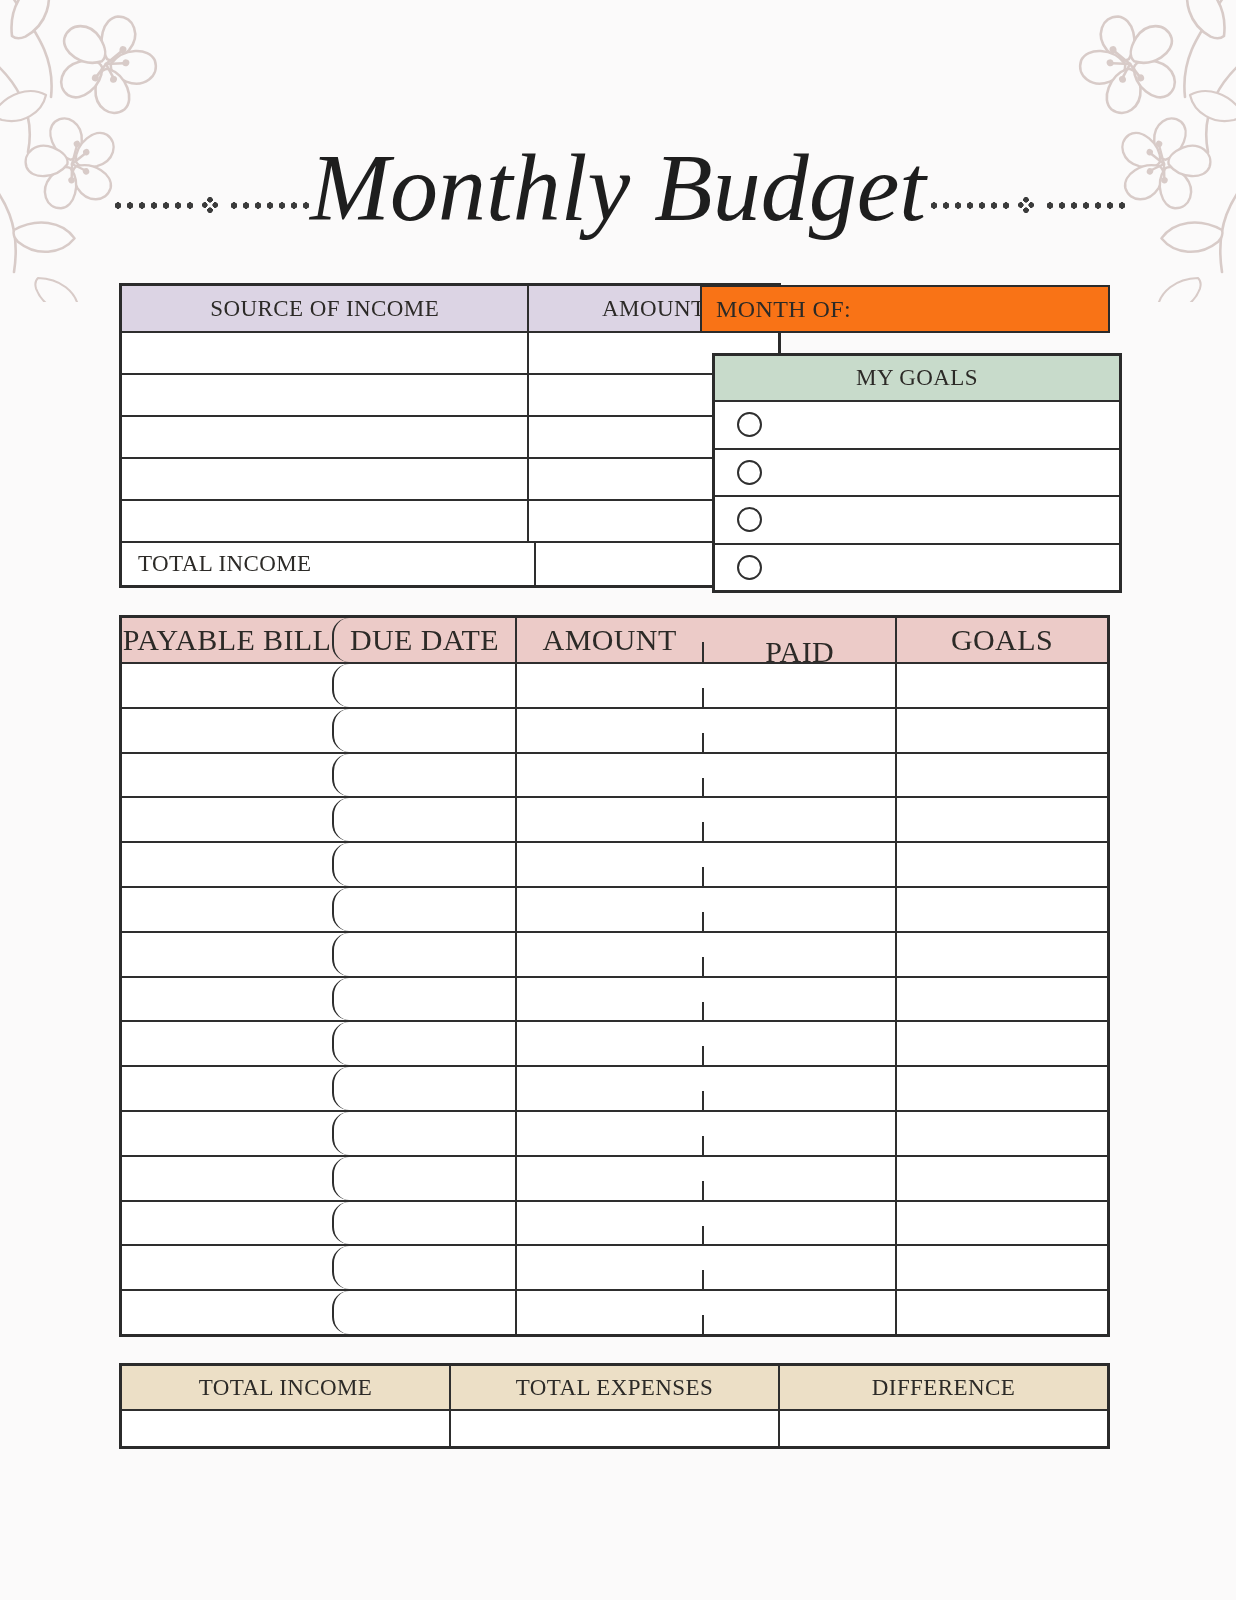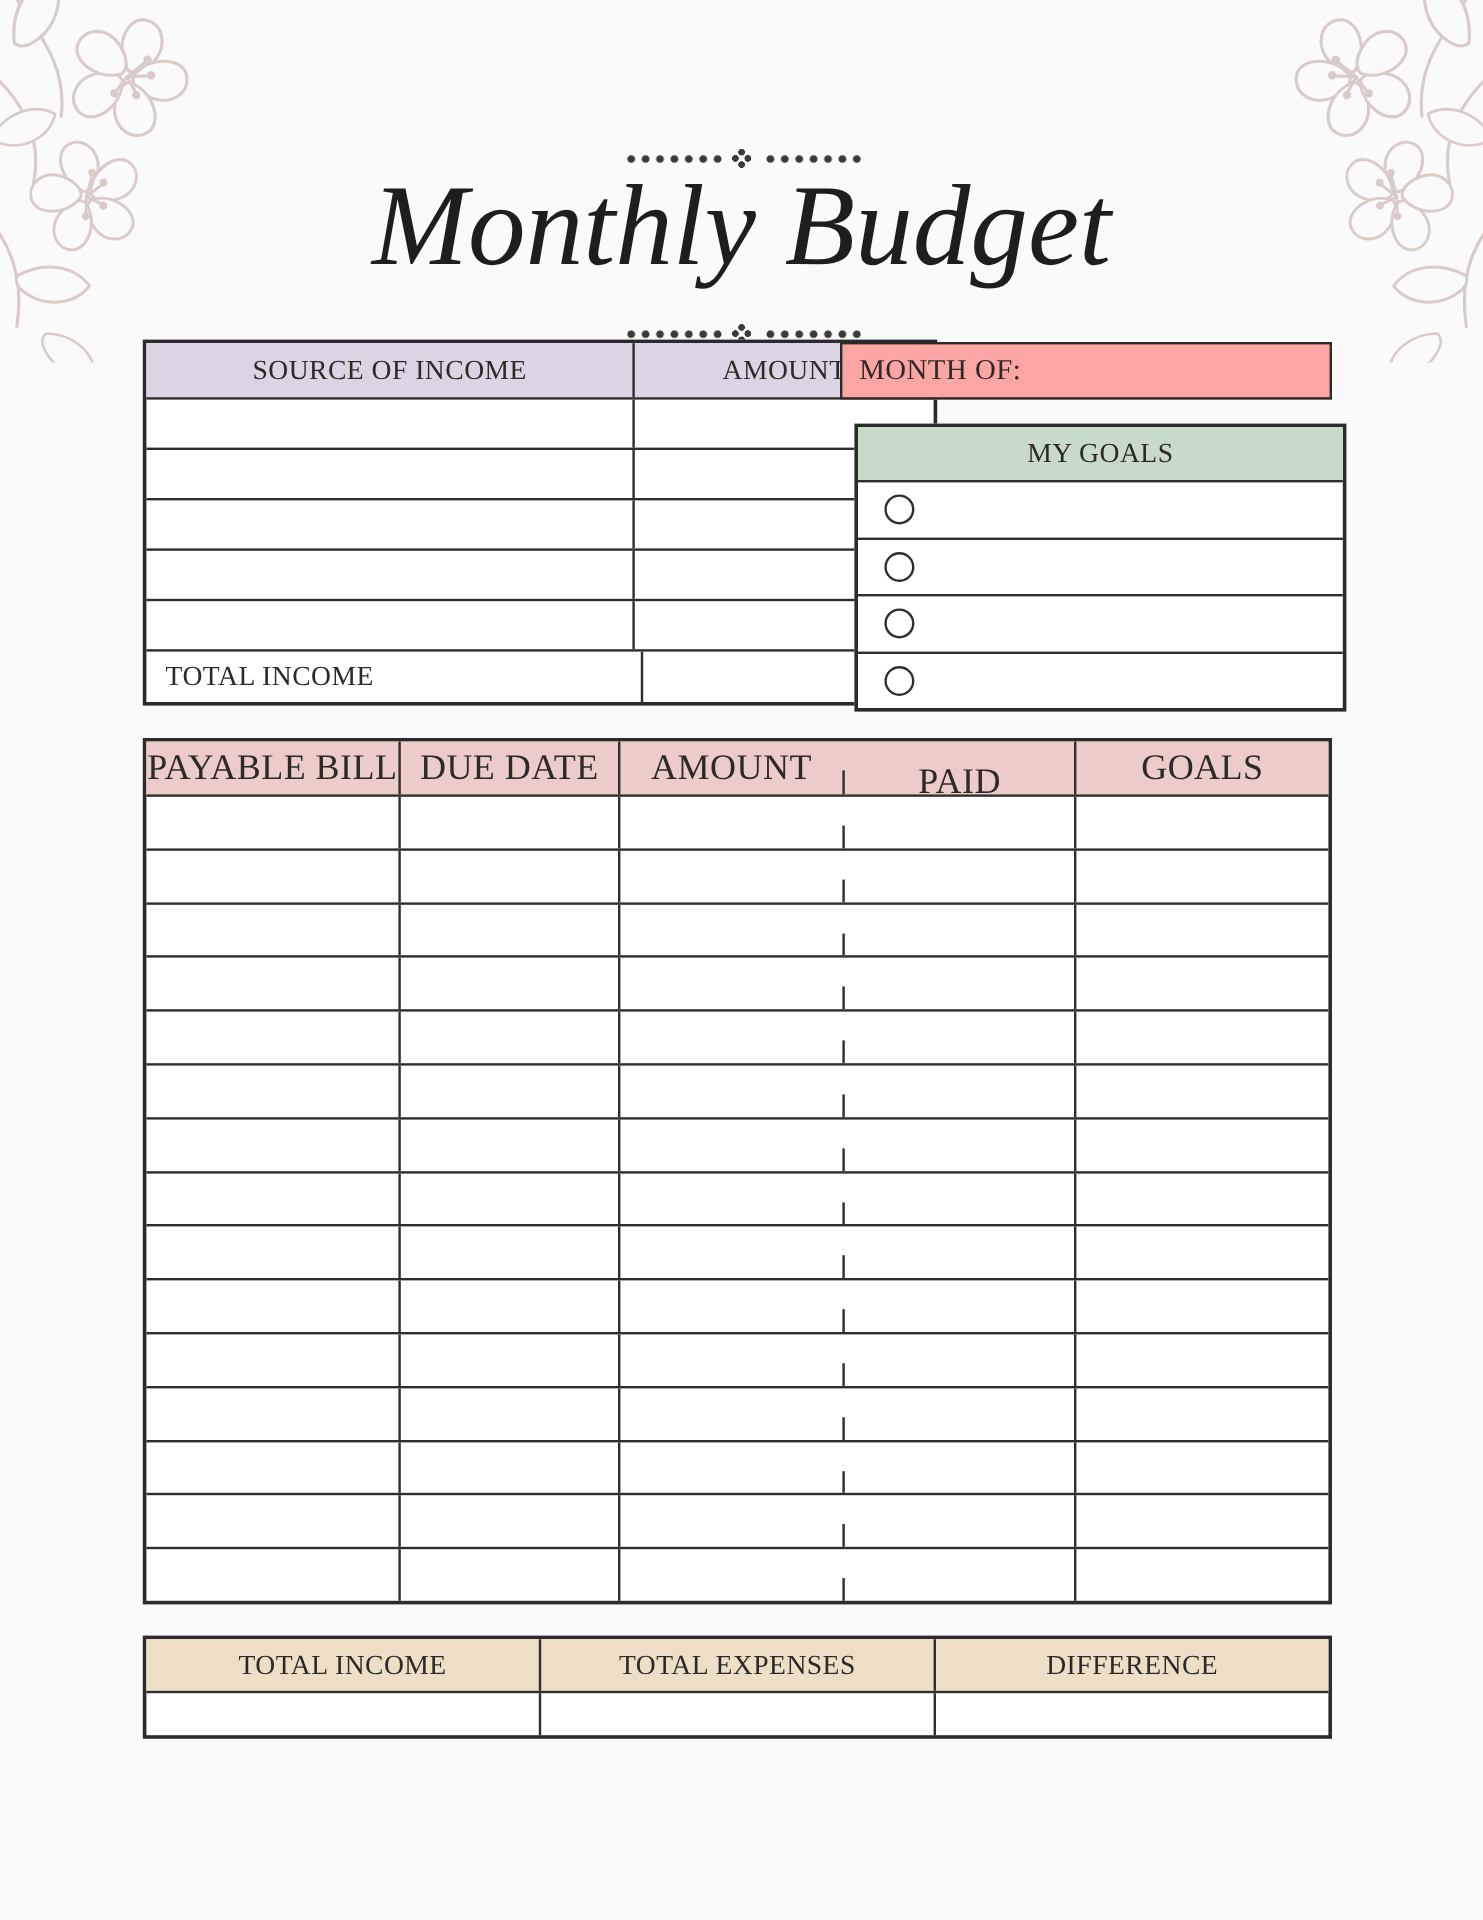--- a/index.html
+++ b/index.html
@@ -6,21 +6,21 @@
   .page{position:relative;width:1236px;height:1600px;background:#fbfafa;overflow:hidden;
         font-family:"Liberation Serif","DejaVu Serif",serif;color:#2c2a27;}
 
   
   .flower{position:absolute;top:-8px;}
   .flower-left{left:-14px;}
   .flower-right{right:-14px;transform:scaleX(-1);}
 
   
   .title-row{position:absolute;top:116px;left:0;right:0;height:144px;
-             display:flex;align-items:center;justify-content:center;gap:0;flex-direction:column;}
+             display:flex;align-items:center;justify-content:center;gap:0;}
   .title{margin:0;font-family:"Liberation Serif",serif;font-style:italic;font-weight:400;
          font-size:96px;line-height:1;color:#1e1e1e;white-space:nowrap;}
   .dots{display:flex;align-items:center;gap:8px;margin-top:34px;}
   .dotline{width:84px;height:9px;
     background-image:radial-gradient(circle,#3b3b3b 3.1px,rgba(0,0,0,0) 3.4px);
     background-size:12px 9px;background-position:2px center;background-repeat:repeat-x;}
   .diamond{width:16px;height:16px;position:relative;
     background-image:
       radial-gradient(circle 3px at 8px 2.8px,#3b3b3b 2.6px,rgba(0,0,0,0) 3px),
       radial-gradient(circle 3px at 2.8px 8px,#3b3b3b 2.6px,rgba(0,0,0,0) 3px),
@@ -41,35 +41,35 @@
   
   .income{left:119px;top:283px;width:662px;height:305px;}
   .income .header{flex:0 0 45px;background:#dcd4e4;}
   .income .footer{flex:0 0 42px;border-top:2px solid #2e2e2e;}
   .ci1{flex:62;}
   .ci2{flex:38;}
   .cell.lbl-left{justify-content:flex-start;padding-left:16px;font-size:23px;letter-spacing:.4px;}
 
   
   .month-of{position:absolute;left:700px;top:285px;width:410px;height:48px;box-sizing:border-box;
-            background:#fca5a5;border:2.5px solid #2b2b2b;display:flex;align-items:center;
+            background:#f97316;border:2.5px solid #2b2b2b;display:flex;align-items:center;
             padding-left:14px;font-size:24px;letter-spacing:.4px;}
 
   
   .goals{left:712px;top:353px;width:410px;height:240px;}
   .goals .header{flex:0 0 44px;background:#c8dbcb;font-size:25px;}
   .goal-row{display:flex;align-items:center;}
   .goal-circle{width:21px;height:21px;border:2.5px solid #2f2f2f;border-radius:50%;
                margin-left:22px;flex:none;}
 
   
   .bills{left:119px;top:615px;width:991px;height:722px;}
   .bills .header{flex:0 0 44px;background:#eccbc8;}
   .bills .hdr{font-size:30px;}
-  .cb1{flex:21.5;} .cb2{flex:18.5;} .cb3{flex:19;} .cb4{flex:19.5;margin-top:24px;} .cb5{flex:21.5;}
+  .cb1{flex:21.5;} .cb2{flex:18.5;border-radius:17px;} .cb3{flex:19;} .cb4{flex:19.5;margin-top:24px;} .cb5{flex:21.5;}
 
   
   .summary{left:119px;top:1363px;width:991px;height:86px;}
   .summary .header{flex:0 0 43px;background:#ecdfc6;}
   .cs{flex:1;}
 </style>
 </head>
 <body>
 
 <div class="page">

